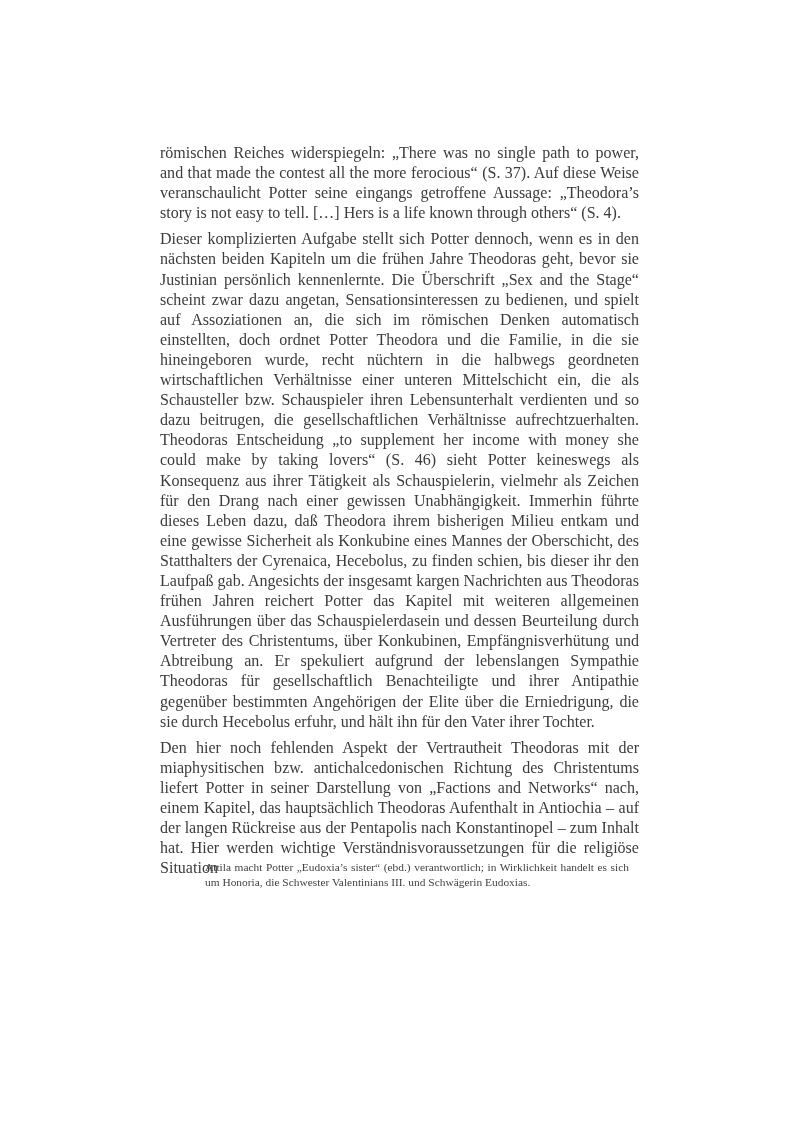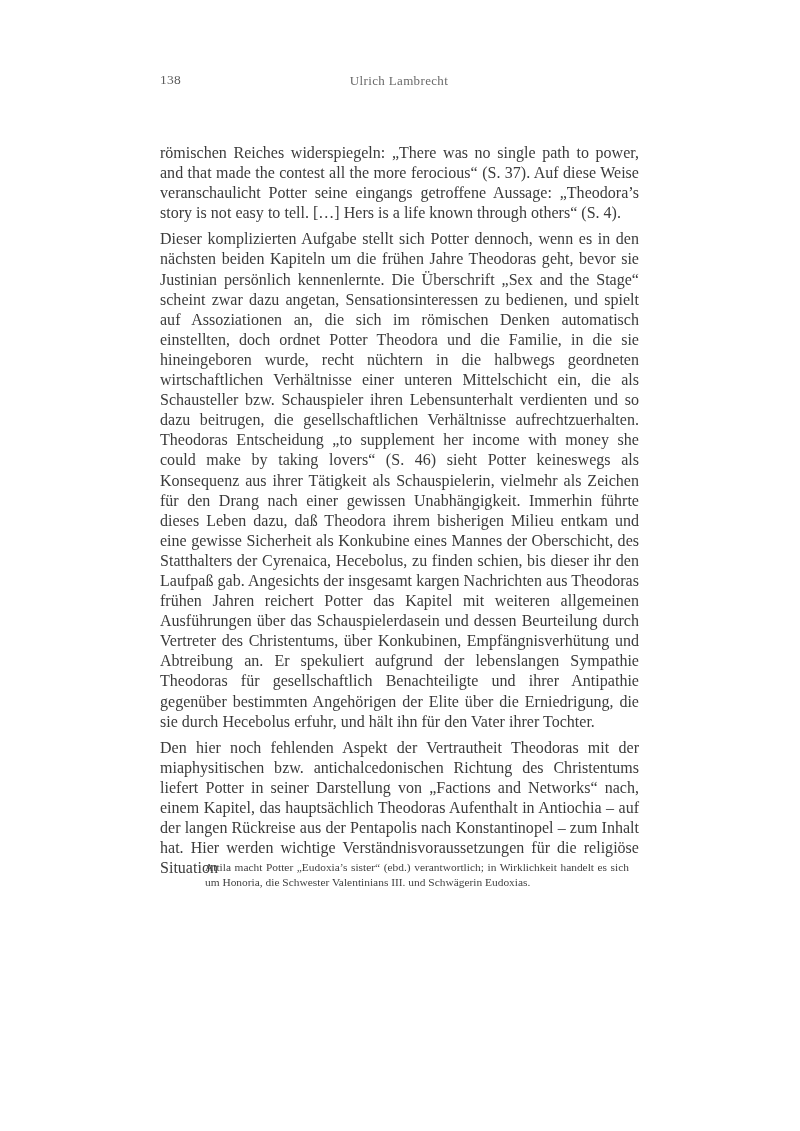--- a/index.html
+++ b/index.html
@@ -85,24 +85,20 @@
     text-align: justify;
     color: #3f3f3f;
     letter-spacing: 0.01px;
   }
 </style>
 </head>
 <body>
 
 <div class="page">
 
-  <div class="running-head">
-    <span class="folio">138</span>
-    <span class="head-title">Ulrich Lambrecht</span>
-  </div>
 
   <div class="text-column">
     <p class="para">römischen Reiches widerspiegeln: „There was no single path to power, and that made the contest all the more ferocious“ (S. 37). Auf diese Weise veranschaulicht Potter seine eingangs getroffene Aussage: „Theodora’s story is not easy to tell. […] Hers is a life known through others“ (S. 4).</p>
     <p class="para">Dieser komplizierten Aufgabe stellt sich Potter dennoch, wenn es in den nächsten beiden Kapiteln um die frühen Jahre Theodoras geht, bevor sie Justinian persönlich kennenlernte. Die Überschrift „Sex and the Stage“ scheint zwar dazu angetan, Sensationsinteressen zu bedienen, und spielt auf Assoziationen an, die sich im römischen Denken automatisch einstellten, doch ordnet Potter Theodora und die Familie, in die sie hineingeboren wurde, recht nüchtern in die halbwegs geordneten wirtschaftlichen Verhältnisse einer unteren Mittelschicht ein, die als Schausteller bzw. Schauspieler ihren Lebensunterhalt verdienten und so dazu beitrugen, die gesellschaftlichen Verhältnisse aufrechtzuerhalten. Theodoras Entscheidung „to supplement her income with money she could make by taking lovers“ (S. 46) sieht Potter keineswegs als Konsequenz aus ihrer Tätigkeit als Schauspielerin, vielmehr als Zeichen für den Drang nach einer gewissen Unabhängigkeit. Immerhin führte dieses Leben dazu, daß Theodora ihrem bisherigen Milieu entkam und eine gewisse Sicherheit als Konkubine eines Mannes der Oberschicht, des Statthalters der Cyrenaica, Hecebolus, zu finden schien, bis dieser ihr den Laufpaß gab. Angesichts der insgesamt kargen Nachrichten aus Theodoras frühen Jahren reichert Potter das Kapitel mit weiteren allgemeinen Ausführungen über das Schauspielerdasein und dessen Beurteilung durch Vertreter des Christentums, über Konkubinen, Empfängnisverhütung und Abtreibung an. Er spekuliert aufgrund der lebenslangen Sympathie Theodoras für gesellschaftlich Benachteiligte und ihrer Antipathie gegenüber bestimmten Angehörigen der Elite über die Erniedrigung, die sie durch Hecebolus erfuhr, und hält ihn für den Vater ihrer Tochter.</p>
     <p class="para">Den hier noch fehlenden Aspekt der Vertrautheit Theodoras mit der miaphysitischen bzw. antichalcedonischen Richtung des Christentums liefert Potter in seiner Darstellung von „Factions and Networks“ nach, einem Kapitel, das hauptsächlich Theodoras Aufenthalt in Antiochia – auf der langen Rückreise aus der Pentapolis nach Konstantinopel – zum Inhalt hat. Hier werden wichtige Verständnisvoraussetzungen für die religiöse Situation</p>
   </div>
 
   <div class="footnote-area">
     <p class="footnote">Attila macht Potter „Eudoxia’s sister“ (ebd.) verantwortlich; in Wirklichkeit handelt es sich um Honoria, die Schwester Valentinians III. und Schwägerin Eudoxias.</p>
   </div>

